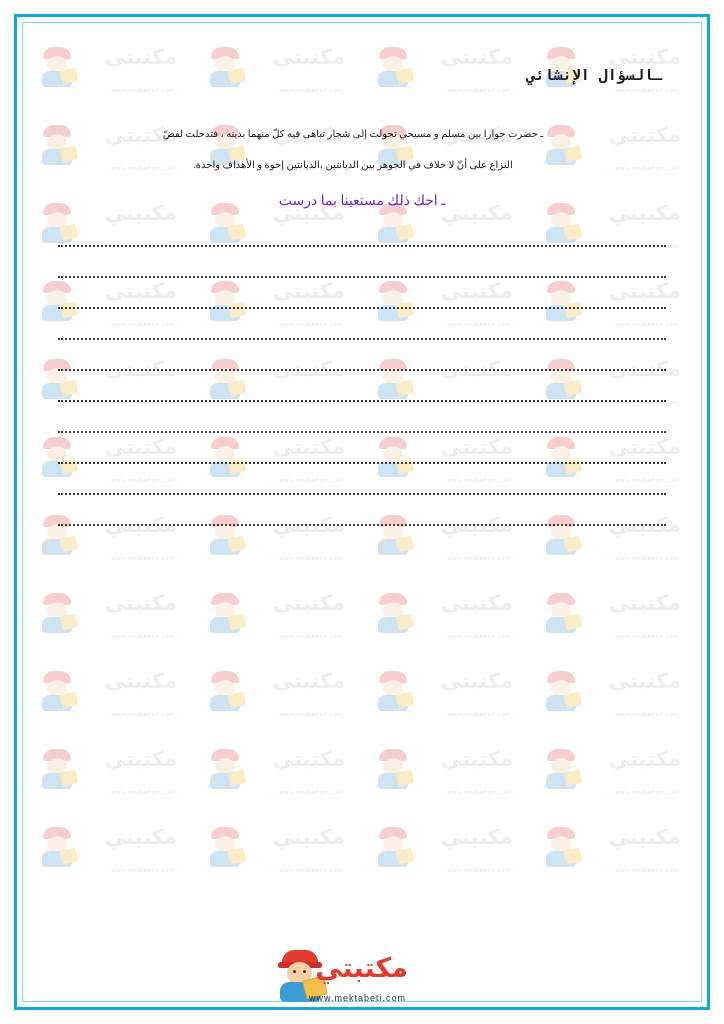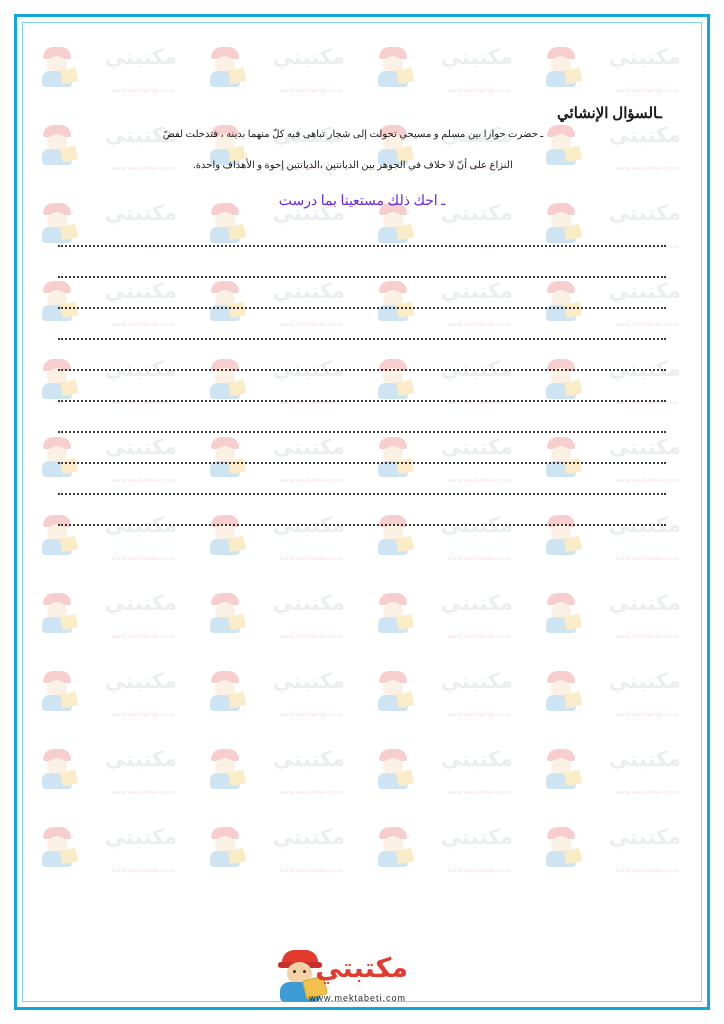--- a/index.html
+++ b/index.html
@@ -139,22 +139,21 @@
   }
 
   .q-title {
     position: absolute;
     top: 26px;
     right: 22px;
     font-size: 15px;
     font-weight: bold;
     color: #1a1a1a;
     direction: rtl;
-    font-family: Liberation Serif, serif;
-    margin-top: 38px;
+    font-family: Liberation Mono, monospace;
   }
 
   .q-body {
     position: absolute;
     top: 78px;
     right: 26px;
     left: 8px;
     direction: rtl;
     text-align: center;
     font-size: 10px;

